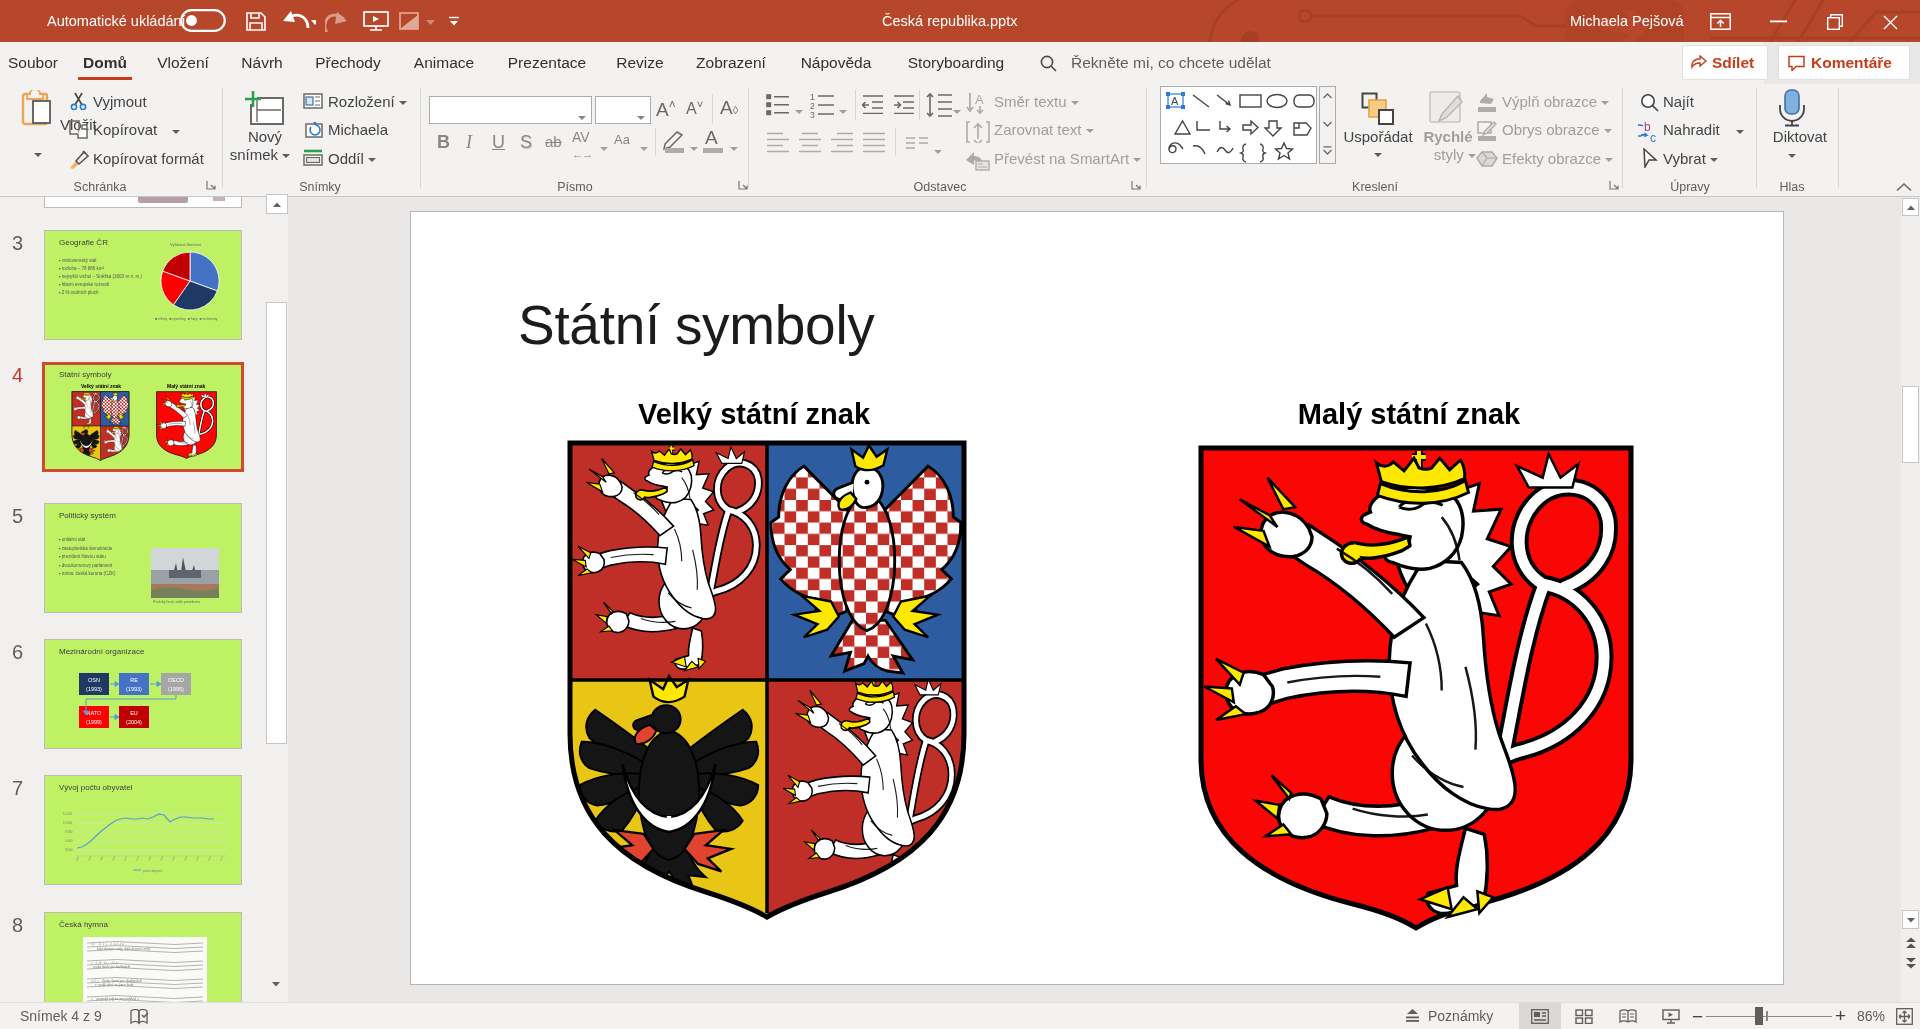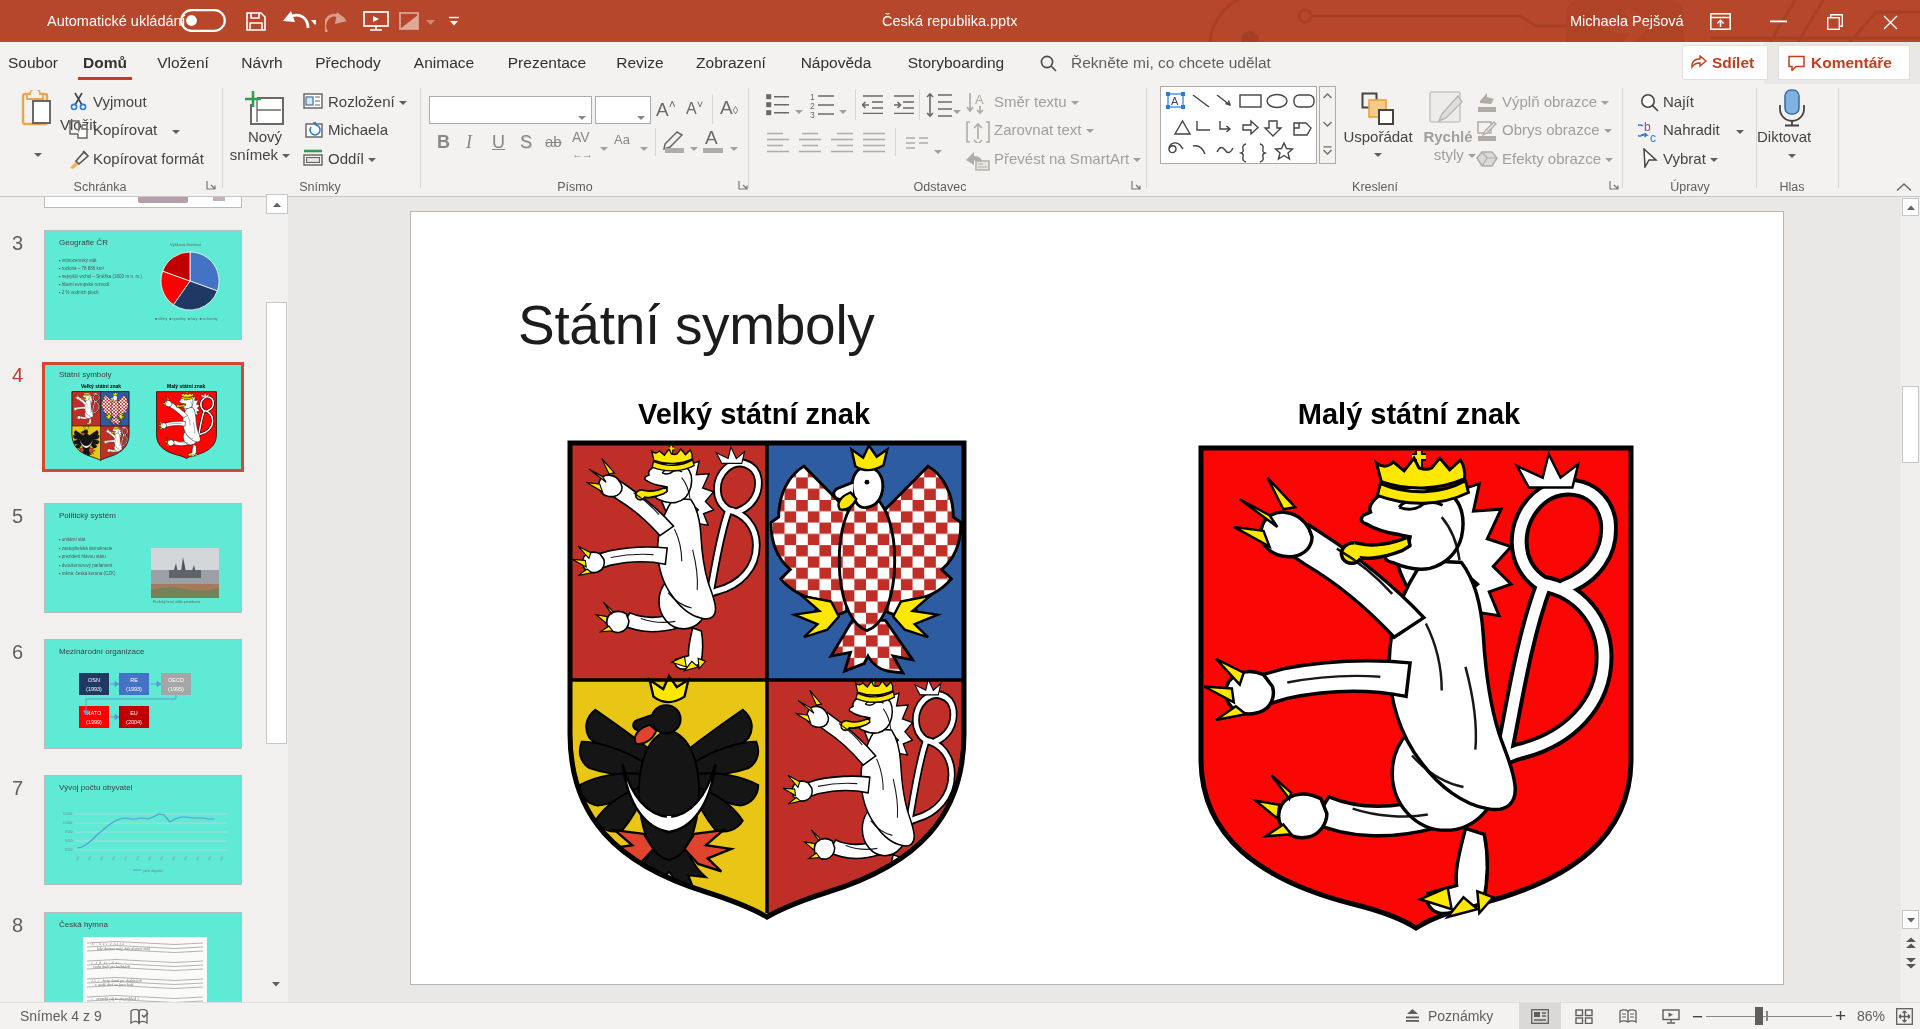--- a/index.html
+++ b/index.html
@@ -29,21 +29,21 @@
 
   
   #panel { position:absolute; left:0; top:197px; width:288px; height:805px; background:#F1F0EF; border-right:1px solid #D2D0CE; }
   #canvas { position:absolute; left:289px; top:197px; width:1612px; height:805px; background:#E9E8E7; }
   #slide { position:absolute; left:121px; top:14px; width:1374px; height:774px; background:#fff; border:1px solid #B8B6B4; }
   #rscroll { position:absolute; left:1901px; top:197px; width:19px; height:805px; background:#F0EFEE; }
 
   
   #statusbar { position:absolute; left:0; top:1002px; width:1920px; height:27px; background:#F3F2F1; border-top:1px solid #E1DFDD; font-size:14px; color:#605E5C; }
 
-  .thumb { position:absolute; left:44px; width:198px; background:#5eead4; border:1px solid #BDBBB9; }
+  .thumb { position:absolute; left:44px; width:198px; background:#bef264; border:1px solid #BDBBB9; }
   .tnum { position:absolute; left:12px; font-size:20px; color:#605E5C; }
   .ttitle { position:absolute; left:14px; top:7px; font-size:8px; color:#404040; }
 </style>
 </head>
 <body>
 <div id="root">
   <div id="titlebar">
     <svg class="abs" style="left:1150px;top:0" width="770" height="42" viewBox="0 0 770 42">
       <g stroke="#A84024" stroke-width="3" fill="none">
         <circle cx="155" cy="16" r="6"></circle>
@@ -406,21 +406,21 @@
     </svg>
     <div class="rtext abs" style="left:1663px;top:66px;">Vybrat <span class="caret"></span></div>
     <div class="glabel" style="left:1630px;width:120px;">Úpravy</div>
     <div class="gsep" style="left:1756px;"></div>
 
     <svg class="abs" style="left:1773px;top:5px" width="38" height="38" viewBox="0 0 38 38">
       <rect x="12" y="1" width="14" height="24" rx="6" fill="#7FB2E0" stroke="#3E6FA6" stroke-width="1.6"></rect>
       <path d="M7,16 v4 a12,12 0 0 0 24,0 v-4" fill="none" stroke="#444" stroke-width="1.8"></path>
       <path d="M19,32 v4 M12,36.5 h14" stroke="#444" stroke-width="1.8"></path>
     </svg>
-    <div class="rtext abs" style="left:1757px;top:44px;width:70px;text-align:left;">Diktovat</div>
+    <div class="rtext abs" style="left:1757px;top:44px;width:70px;text-align:right;">Diktovat</div>
     <div class="abs" style="left:1788px;top:62px;"><span class="caret"></span></div>
     <div class="glabel" style="left:1732px;width:120px;">Hlas</div>
     <div class="gsep" style="left:1838px;"></div>
     <svg class="abs" style="left:1896px;top:98px" width="16" height="10">
         <path d="M1,8.5 l7,-6.5 7,6.5" fill="none" stroke="#6B6966" stroke-width="1.6"></path>
       </svg>
   </div>
   <div id="panel">
     <div class="abs" style="left:44px;top:0;width:198px;height:11px;background:#fff;border:1px solid #BDBBB9;border-top:none;overflow:hidden;">
       <div class="abs" style="left:93px;top:-2px;width:50px;height:8px;background:#B59DA9;border-radius:2px;"></div>

